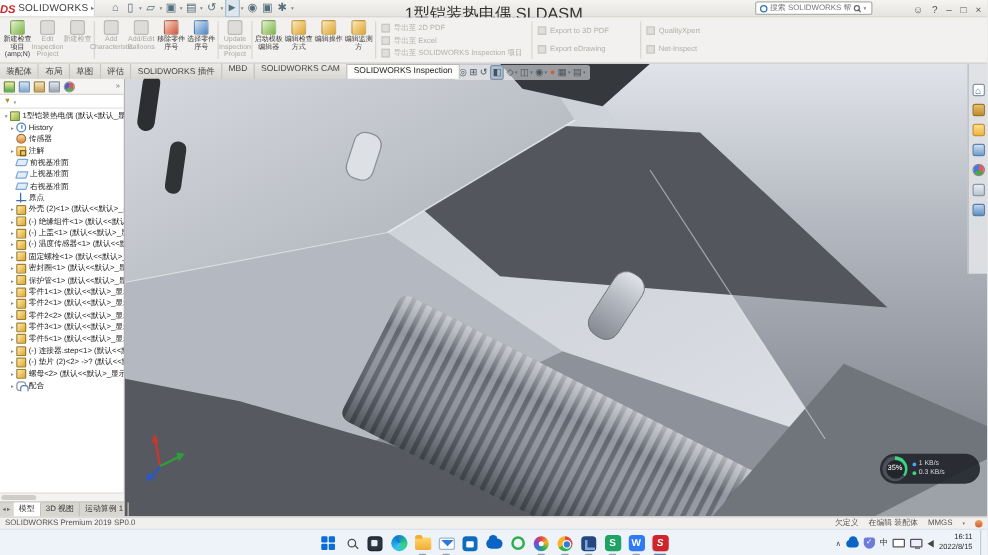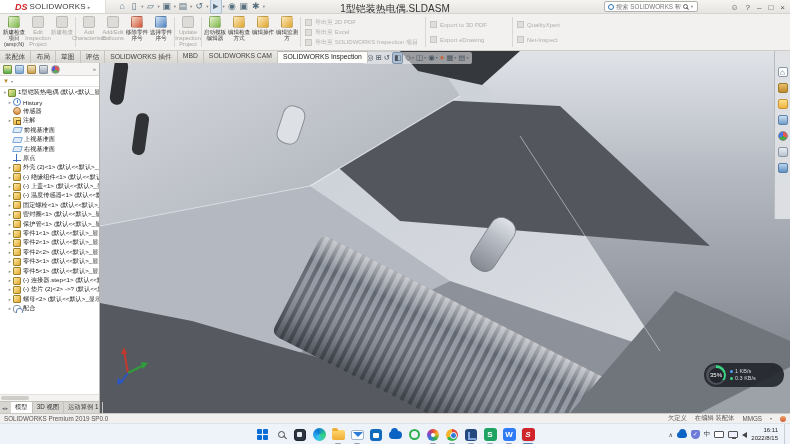--- a/index.html
+++ b/index.html
@@ -1,29 +1,29 @@
 <!DOCTYPE html>
 <html><head>
 <meta charset="utf-8">
 <style>
 *{margin:0;padding:0;box-sizing:border-box}
 html,body{width:790px;height:444px;overflow:hidden}
 #app{position:relative;width:790px;height:444px;font-family:"Liberation Sans",sans-serif;background:#e9e7e3;overflow:hidden}
 
 
 .titlebar{position:absolute;left:0;top:0;right:0;height:14px;background:linear-gradient(#f6f4f1,#e6e4e0);border-bottom:1px solid #d6d4d0;display:flex;align-items:center}
-.logo{display:flex;align-items:center;gap:2px;background:#fff;height:100%;padding:0 15px;border-right:1px solid #e0ddd9}
+.logo{display:flex;align-items:center;gap:2px;background:#fff;height:100%;padding:0 0;border-right:1px solid #e0ddd9}
 .bpre{color:#d1232a;font-weight:bold;font-style:italic;font-size:9px}
 .bname{color:#3a3a3a;font-weight:normal;font-size:8px;letter-spacing:.2px}
 .qcaret{font-size:5px;color:#777}
 .qat{display:flex;align-items:center;margin-left:10px;color:#57707f;font-size:9px}
 .qi{width:12px;text-align:center;line-height:13px}
 .qi.pressed{background:#dce6ef;border:1px solid #a9bed1;border-radius:2px}
 .qc{font-size:4.5px;color:#888;margin:0 1px}
-.doc-title{position:absolute;left:240px;right:240px;top:2px;text-align:center;font-size:10px;color:#333;white-space:nowrap;overflow:hidden}
+.doc-title{position:absolute;left:240px;right:240px;top:2px;text-align:center;font-size:13px;color:#333;white-space:nowrap;overflow:hidden}
 .search{position:absolute;right:92px;top:1px;width:94px;height:11px;background:#fff;border:1px solid #b3b1ae;border-radius:2px;display:flex;align-items:center;gap:2px;padding:0 3px}
 .sdot{width:6px;height:6px;border-radius:50%;border:1px solid #2a72b5;color:#2a72b5;font-size:4px;line-height:4px;text-align:center;flex:none}
 .stext{border:0;outline:0;flex:1;min-width:0;font-size:6.3px;color:#777;font-family:"Liberation Sans",sans-serif;background:transparent}
 .mag{width:5px;height:5px;border:1px solid #666;border-radius:50%;position:relative;flex:none}
 .mag::after{content:"";position:absolute;width:3px;height:1px;background:#666;transform:rotate(45deg);right:-2px;bottom:-1px}
 .winctl{position:absolute;right:2px;top:0;height:14px;display:flex;align-items:center;gap:7px;font-size:8px;color:#555;padding-right:3px}
 
 
 .ribbon{position:absolute;left:0;top:14px;right:0;height:37px;background:#f2f1ef;border-bottom:1px solid #cfcdc8;display:flex;align-items:stretch;padding:1px 2px}
 .rbtn{width:24px;display:flex;flex-direction:column;align-items:center;text-align:center;font-size:5.6px;line-height:6.2px;color:#3a3a3a;padding-top:1px;flex:none}

